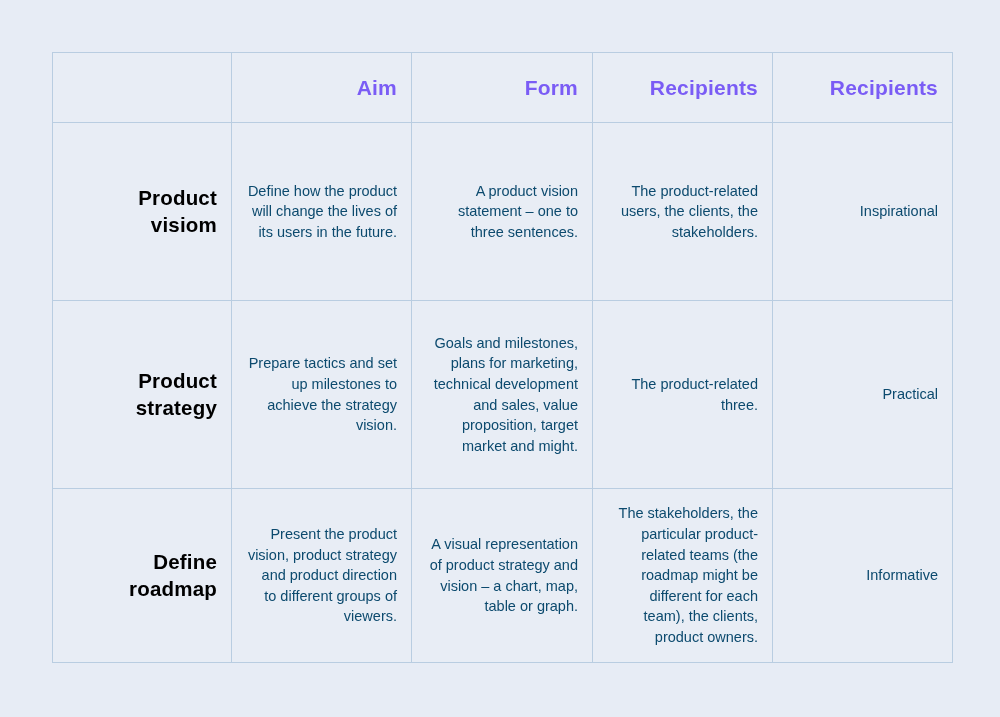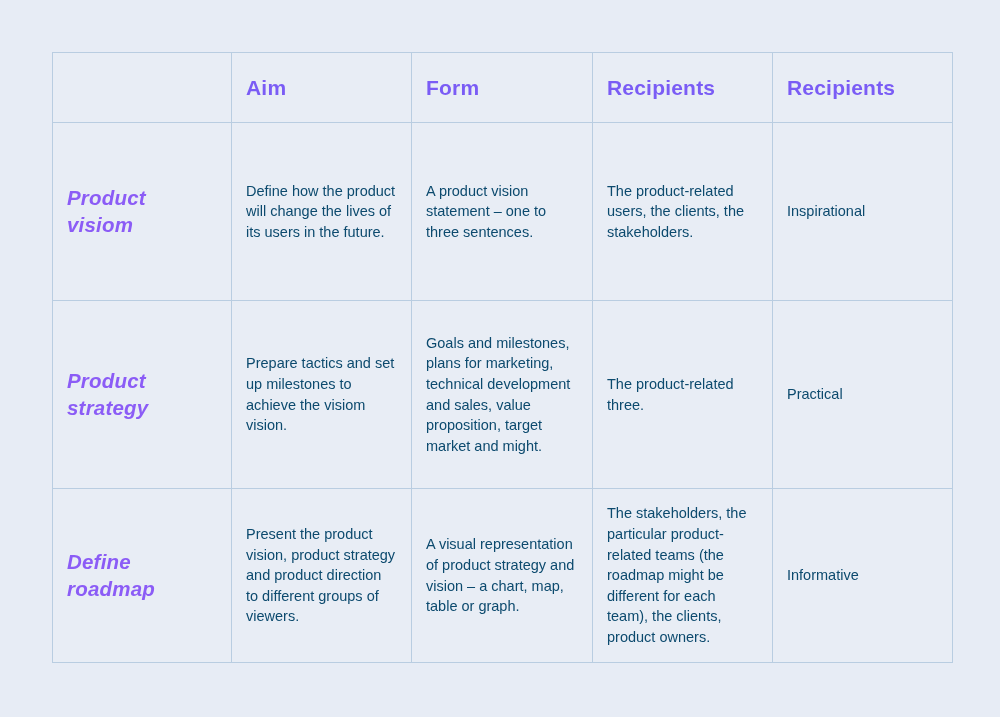--- a/index.html
+++ b/index.html
@@ -42,46 +42,45 @@
   table.comparison-table col.col-label { width: 179px; }
   table.comparison-table col.col-aim { width: 180px; }
   table.comparison-table col.col-form { width: 181px; }
   table.comparison-table col.col-recipients { width: 180px; }
   table.comparison-table col.col-intention { width: 180px; }
 
   table.comparison-table th,
   table.comparison-table td {
     border: 1px solid #b9cde1;
     background: #e8edf5;
-    text-align: left;
+    text-align: right;
     vertical-align: middle;
     padding: 8px 14px;
     box-sizing: border-box;
   }
 
   
   tr.header-row th {
     height: 70px;
     color: #7a5cf5;
     font-size: 21px;
     font-weight: bold;
     letter-spacing: 0.2px;
   }
   tr.header-row th.corner-cell {
     
   }
 
   
   td.row-label {
-    color: #8b5cf6;
+    color: #000000;
     font-size: 20.5px;
     font-weight: bold;
     line-height: 1.28;
     letter-spacing: 0.2px;
-    font-style: italic;
   }
 
   
   td.cell {
     color: #0c4a6e;
     font-size: 14.5px;
     font-weight: normal;
     line-height: 1.42;
   }
 
@@ -114,21 +113,21 @@
       <tbody>
         <tr class="body-row-1">
           <td class="row-label">Product visiom</td>
           <td class="cell">Define how the product will change the lives of its users in the future.</td>
           <td class="cell">A product vision statement – one to three sentences.</td>
           <td class="cell">The product-related users, the clients, the stakeholders.</td>
           <td class="cell">Inspirational</td>
         </tr>
         <tr class="body-row-2">
           <td class="row-label">Product strategy</td>
-          <td class="cell">Prepare tactics and set up milestones to achieve the visiom vision.</td>
+          <td class="cell">Prepare tactics and set up milestones to achieve the strategy vision.</td>
           <td class="cell">Goals and milestones, plans for marketing, technical development and sales, value proposition, target market and might.</td>
           <td class="cell">The product-related three.</td>
           <td class="cell">Practical</td>
         </tr>
         <tr class="body-row-3">
           <td class="row-label">Define roadmap</td>
           <td class="cell">Present the product vision, product strategy and product direction to different groups of viewers.</td>
           <td class="cell">A visual representation of product strategy and vision – a chart, map, table or graph.</td>
           <td class="cell">The stakeholders, the particular product-related teams (the roadmap might be different for each team), the clients, product owners.</td>
           <td class="cell">Informative</td>

